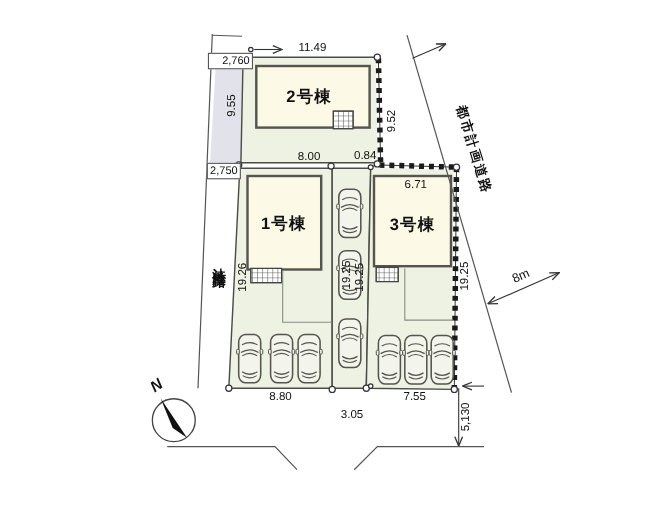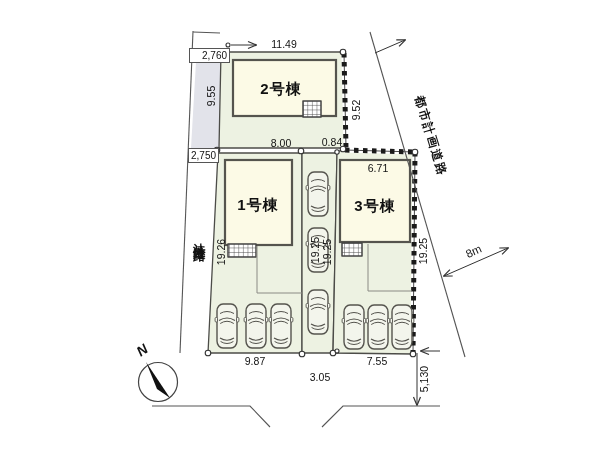--- a/index.html
+++ b/index.html
@@ -161,19 +161,19 @@
 <div class="lbl" style="left:378px;top:144px;margin-top:24px;">6.71</div>
 <div class="lbl vert" style="left:199px;top:237px;">法外道路</div>
 <div class="lbl bldg" style="left:258px;top:204px;">1号棟</div>
 <div class="lbl bldg" style="left:375px;top:205px;">3号棟</div>
 <div class="lbl rot90" style="left:221px;top:252px;">19.26</div>
 <div class="lbl rot90" style="left:315px;top:250px;">19.25</div>
 <div class="lbl rot90" style="left:327px;top:252px;">19.25</div>
 <div class="lbl rot90" style="left:423px;top:251px;">19.25</div>
 <div class="lbl citytxt" style="left:431px;top:136px;">都市計画道路</div>
 <div class="lbl m8" style="left:474px;top:252px;">8m</div>
-<div class="lbl" style="left:255px;top:361px;">9.87</div>
+<div class="lbl" style="left:255px;top:361px;">8.80</div>
 <div class="lbl" style="left:320px;top:377px;text-align:center;">3.05</div>
 <div class="lbl" style="left:377px;top:361px;">7.55</div>
 <div class="lbl rot90" style="left:424px;top:379px;">5,130</div>
 <div class="lbl north" style="left:142px;top:350px;">N</div>
 
 </div>
 
 </body></html>

